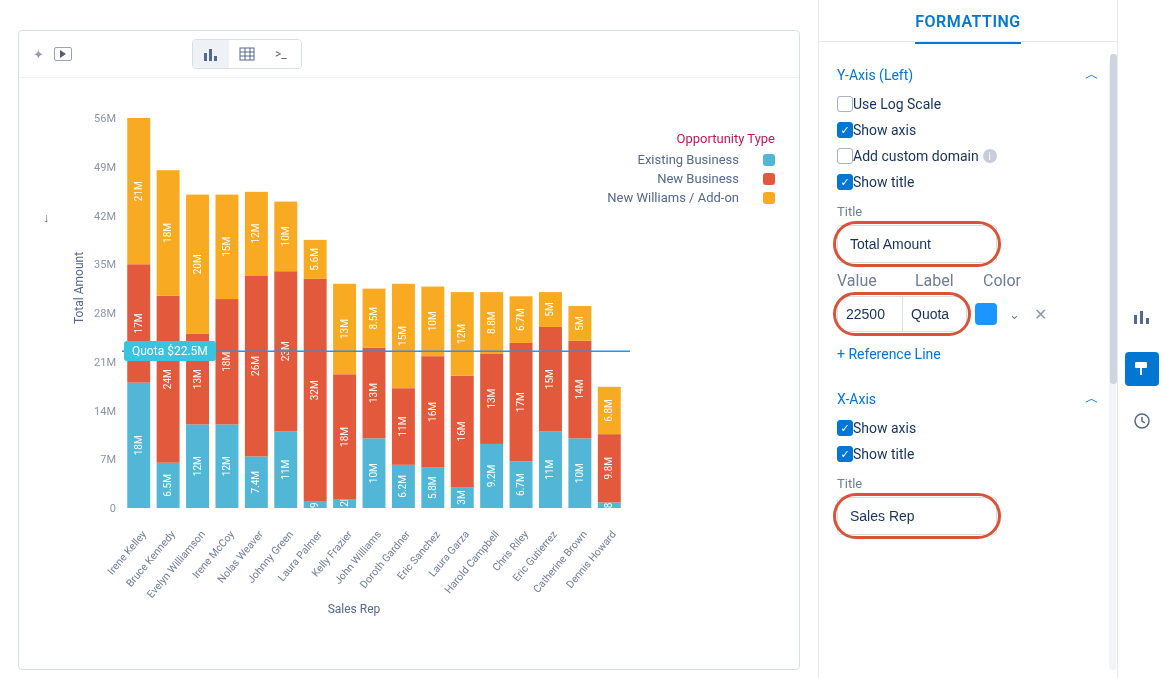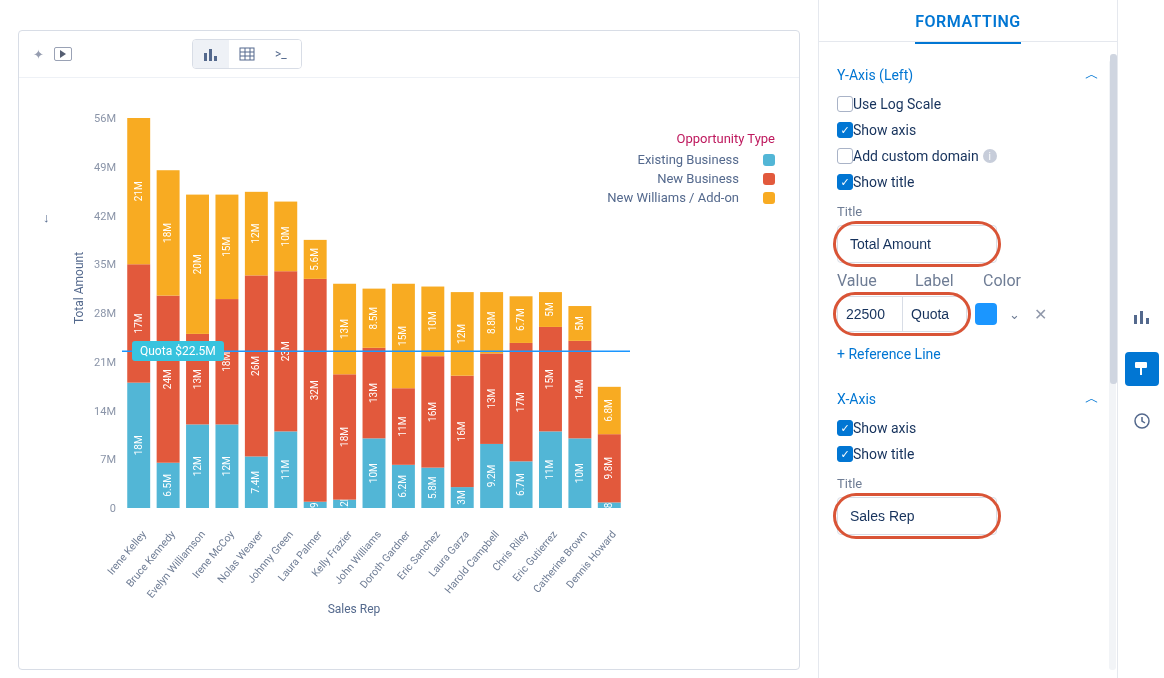--- a/index.html
+++ b/index.html
@@ -210,21 +210,21 @@
         <rect x="499.4117647058823" y="198.03571428571428" width="22.941176470588236" height="34.821428571428584" fill="#f8ab22"></rect>
         <text transform="rotate(-90 510.88235294117646 215.44642857142856)" x="510.88235294117646" y="218.44642857142856" text-anchor="middle" font-size="10" fill="#fff">5M</text>
         <rect x="528.8235294117646" y="394.42857142857144" width="22.941176470588236" height="5.571428571428555" fill="#52b6d6"></rect>
         <text transform="rotate(-90 540.2941176470588 397.2142857142857)" x="540.2941176470588" y="400.2142857142857" text-anchor="middle" font-size="10" fill="#fff">0.8M</text>
         <rect x="528.8235294117646" y="326.17857142857144" width="22.941176470588236" height="68.25" fill="#e2593c"></rect>
         <text transform="rotate(-90 540.2941176470588 360.30357142857144)" x="540.2941176470588" y="363.30357142857144" text-anchor="middle" font-size="10" fill="#fff">9.8M</text>
         <rect x="528.8235294117646" y="278.82142857142856" width="22.941176470588236" height="47.35714285714289" fill="#f8ab22"></rect>
         <text transform="rotate(-90 540.2941176470588 302.5)" x="540.2941176470588" y="305.5" text-anchor="middle" font-size="10" fill="#fff">6.8M</text>
         <line x1="53" y1="243.30357142857142" x2="561" y2="243.30357142857142" stroke="#1b96ff" stroke-width="1.5"></line>
       </svg>
-    <div class="refline-badge" id="ref-badge" style="left: 105px; top: 263.304px; margin-left: 8px;">Quota $22.5M</div>
+    <div class="refline-badge" id="ref-badge" style="left: 105px; top: 263.304px;">Quota $22.5M</div>
     <div id="xaxis-labels" style="position: relative; width: 570px; height: 70px;">
         <div style="position: absolute; left: 69.7059px; top: 0px; transform: rotate(-50deg); transform-origin: left top; font-size: 10.5px; color: rgb(111, 125, 149); white-space: nowrap; text-align: right; width: 0px;"><span style="display: inline-block; transform: translateX(-100%);">Irene Kelley</span></div>
         <div style="position: absolute; left: 99.1176px; top: 0px; transform: rotate(-50deg); transform-origin: left top; font-size: 10.5px; color: rgb(111, 125, 149); white-space: nowrap; text-align: right; width: 0px;"><span style="display: inline-block; transform: translateX(-100%);">Bruce Kennedy</span></div>
         <div style="position: absolute; left: 128.529px; top: 0px; transform: rotate(-50deg); transform-origin: left top; font-size: 10.5px; color: rgb(111, 125, 149); white-space: nowrap; text-align: right; width: 0px;"><span style="display: inline-block; transform: translateX(-100%);">Evelyn Williamson</span></div>
         <div style="position: absolute; left: 157.941px; top: 0px; transform: rotate(-50deg); transform-origin: left top; font-size: 10.5px; color: rgb(111, 125, 149); white-space: nowrap; text-align: right; width: 0px;"><span style="display: inline-block; transform: translateX(-100%);">Irene McCoy</span></div>
         <div style="position: absolute; left: 187.353px; top: 0px; transform: rotate(-50deg); transform-origin: left top; font-size: 10.5px; color: rgb(111, 125, 149); white-space: nowrap; text-align: right; width: 0px;"><span style="display: inline-block; transform: translateX(-100%);">Nolas Weaver</span></div>
         <div style="position: absolute; left: 216.765px; top: 0px; transform: rotate(-50deg); transform-origin: left top; font-size: 10.5px; color: rgb(111, 125, 149); white-space: nowrap; text-align: right; width: 0px;"><span style="display: inline-block; transform: translateX(-100%);">Johnny Green</span></div>
         <div style="position: absolute; left: 246.176px; top: 0px; transform: rotate(-50deg); transform-origin: left top; font-size: 10.5px; color: rgb(111, 125, 149); white-space: nowrap; text-align: right; width: 0px;"><span style="display: inline-block; transform: translateX(-100%);">Laura Palmer</span></div>
         <div style="position: absolute; left: 275.588px; top: 0px; transform: rotate(-50deg); transform-origin: left top; font-size: 10.5px; color: rgb(111, 125, 149); white-space: nowrap; text-align: right; width: 0px;"><span style="display: inline-block; transform: translateX(-100%);">Kelly Frazier</span></div>
         <div style="position: absolute; left: 305px; top: 0px; transform: rotate(-50deg); transform-origin: left top; font-size: 10.5px; color: rgb(111, 125, 149); white-space: nowrap; text-align: right; width: 0px;"><span style="display: inline-block; transform: translateX(-100%);">John Williams</span></div>

